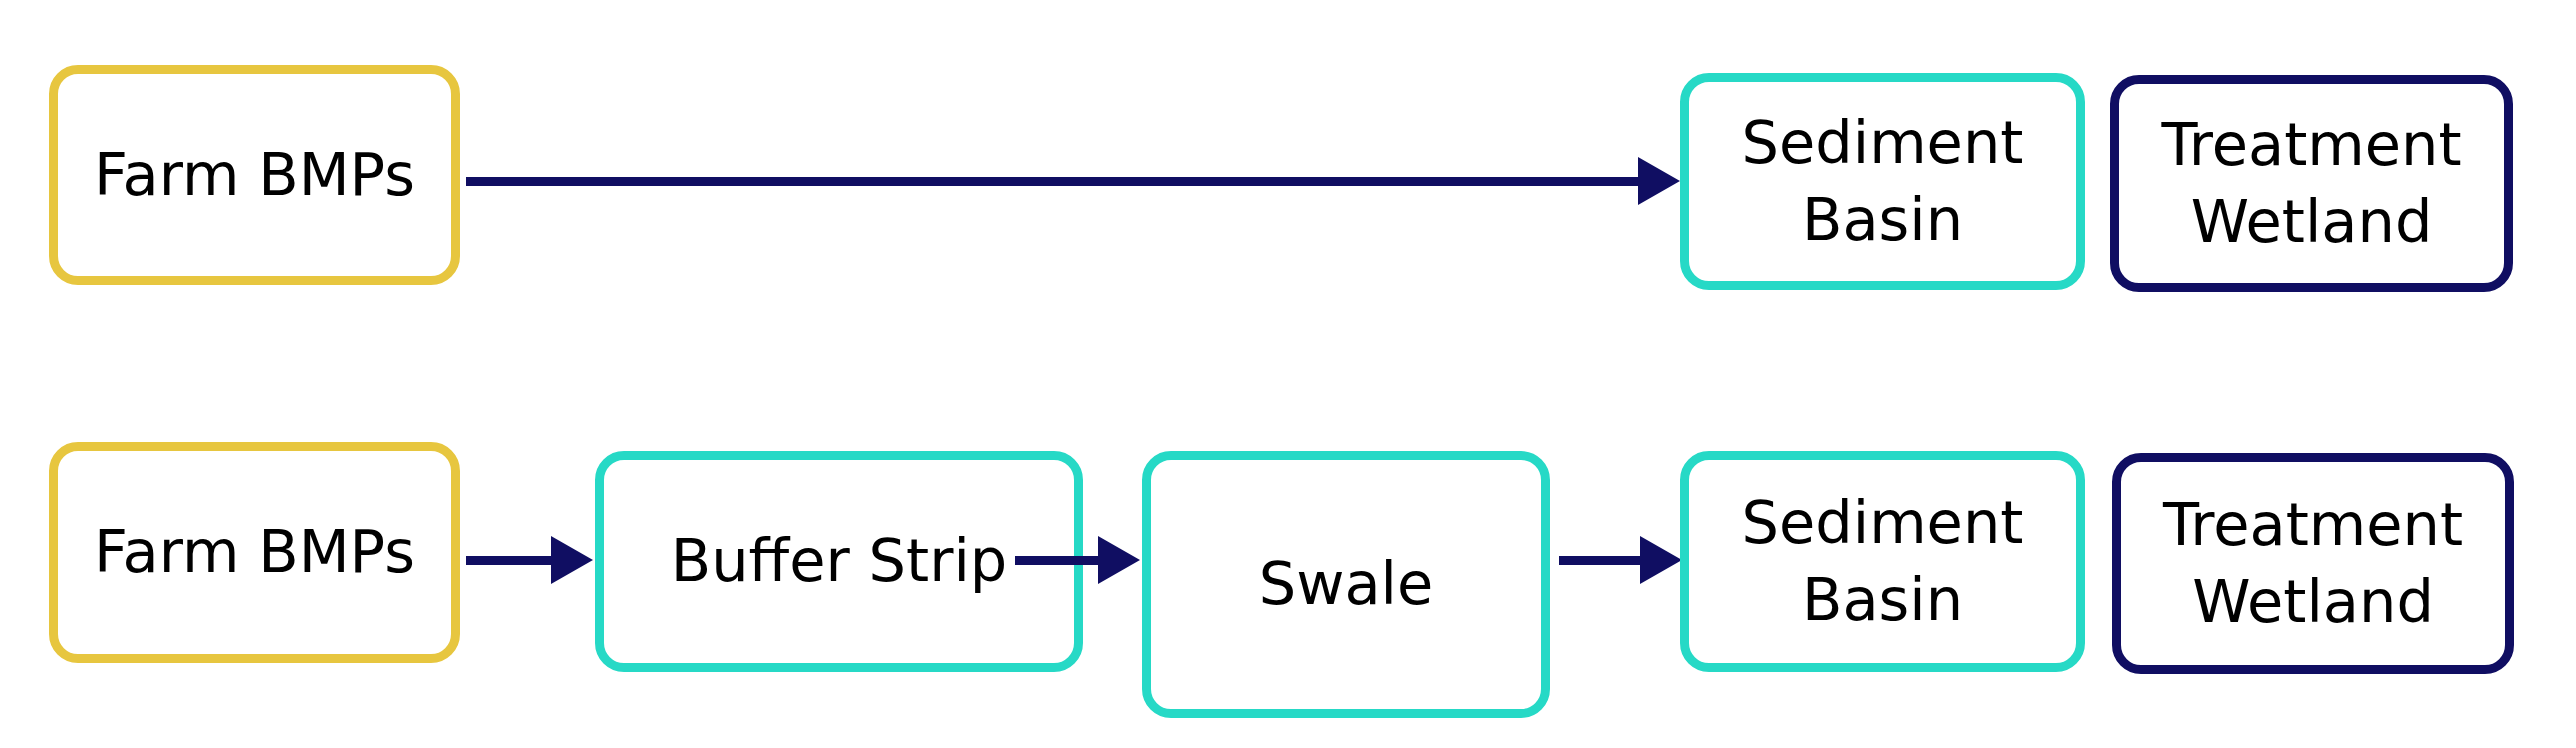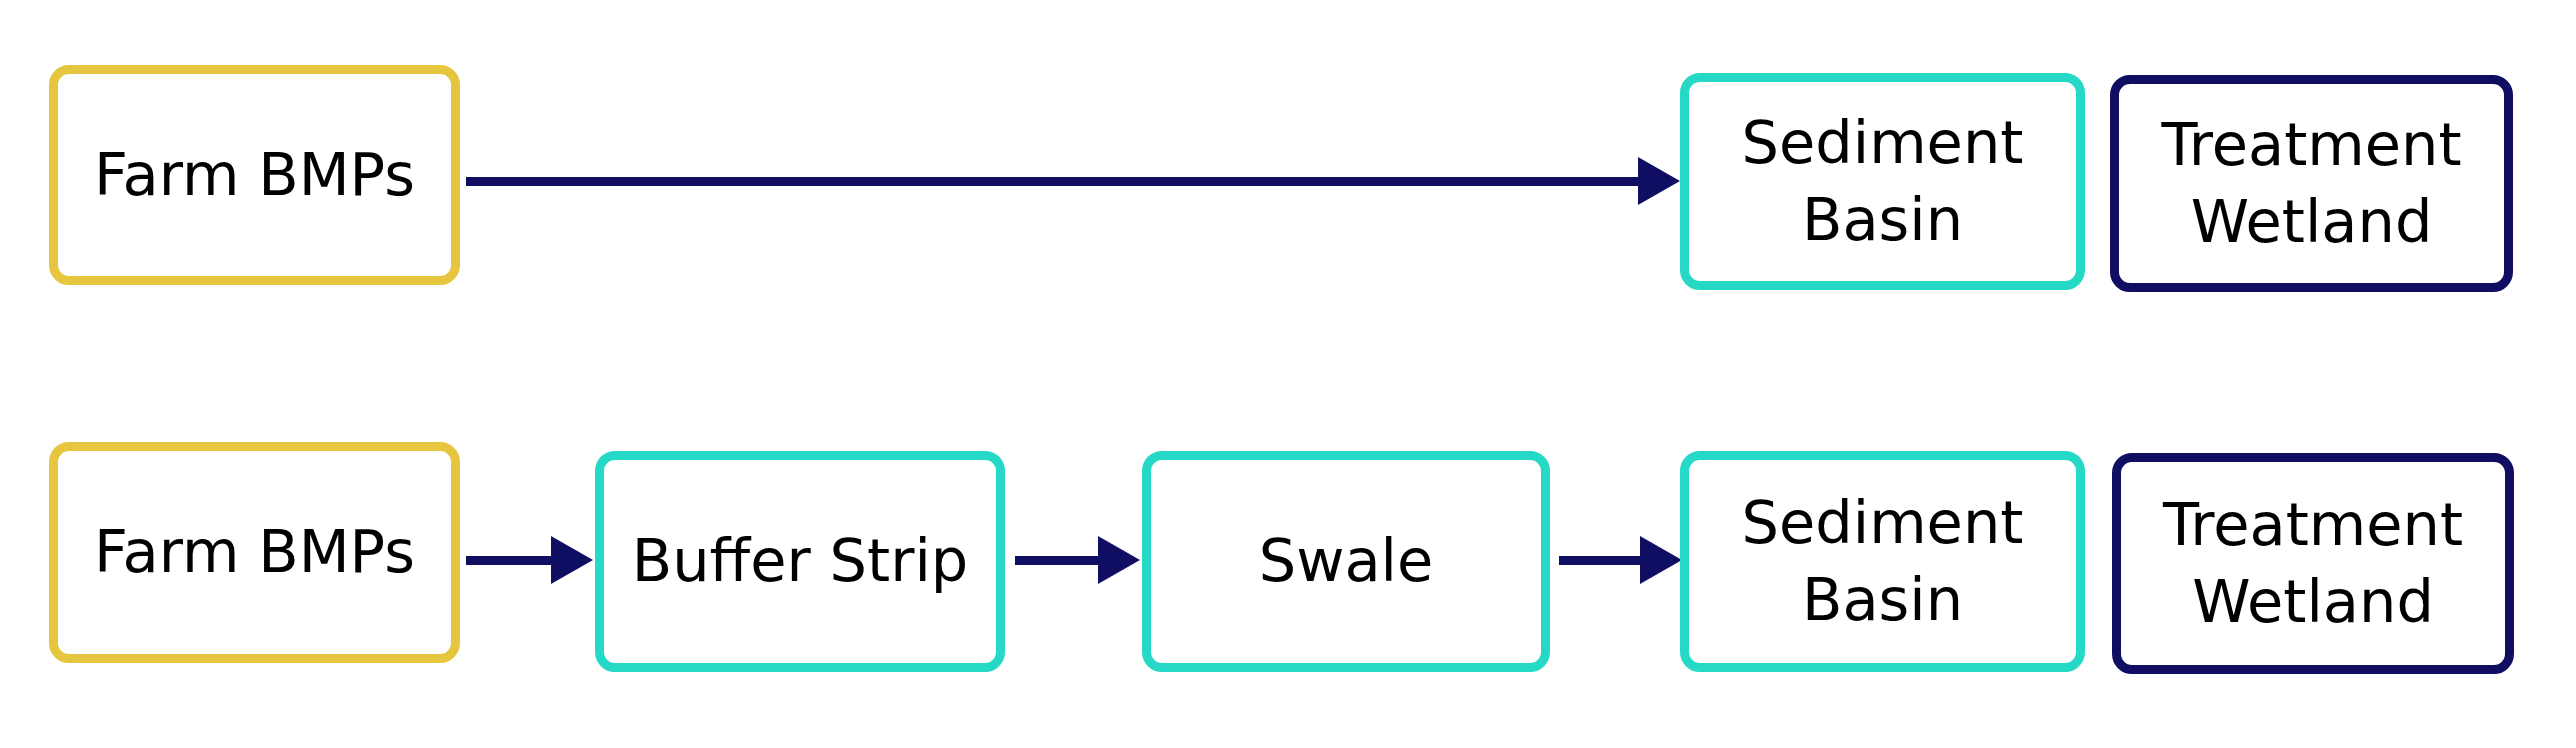--- a/index.html
+++ b/index.html
@@ -13,21 +13,21 @@
     height: 748px;
     background: #ffffff;
     overflow: hidden;
     font-family: "DejaVu Sans", "Liberation Sans", sans-serif;
   }
   
   .node {
     position: absolute;
     box-sizing: border-box;
     background: #ffffff;
-    border-radius: 20px;
+    border-radius: 29px;
     border: 9.4px solid #000;
     display: flex;
     align-items: center;
     justify-content: center;
     text-align: center;
     font-size: 59px;
     line-height: 1.3;
     color: var(--text, #000000);
     padding: 0 13.5px;
   }
@@ -35,22 +35,22 @@
   .node.practice { border-color: var(--practice-border, #26d9c6); text-align: center; }
   .node.wetland  { border-color: var(--wetland-border, #100e62); align-items: center; }
 
   
   .n-r1-farm     { left: 49px;   top: 65px;  width: 411px; height: 220px; }
   .n-r1-sediment { left: 1680px; top: 73px; width: 405px; height: 217px; }
   .n-r1-wetland  { left: 2110px; top: 75px; width: 403px; height: 217px; }
 
   
   .n-r2-farm     { left: 49px;   top: 442px; width: 411px; height: 221px; }
-  .n-r2-buffer   { left: 595px;  top: 451px; width: 410px; height: 221px; }
-  .n-r2-swale    { left: 1142px; top: 451px; width: 408px; height: 221px; }
+  .n-r2-buffer   { left: 595px;  top: 451px; width: 488px; height: 221px; }
+  .n-r2-swale    { left: 1142px; top: 451px; width: 408px; height: 267px; }
   .n-r2-sediment { left: 1680px; top: 451px; width: 405px; height: 221px; }
   .n-r2-wetland  { left: 2112px; top: 453px; width: 402px; height: 221px; }
 
   
   .arrow-shaft {
     position: absolute;
     height: 8.8px;
     background: var(--arrow, #100e62);
   }
   .arrow-head {

